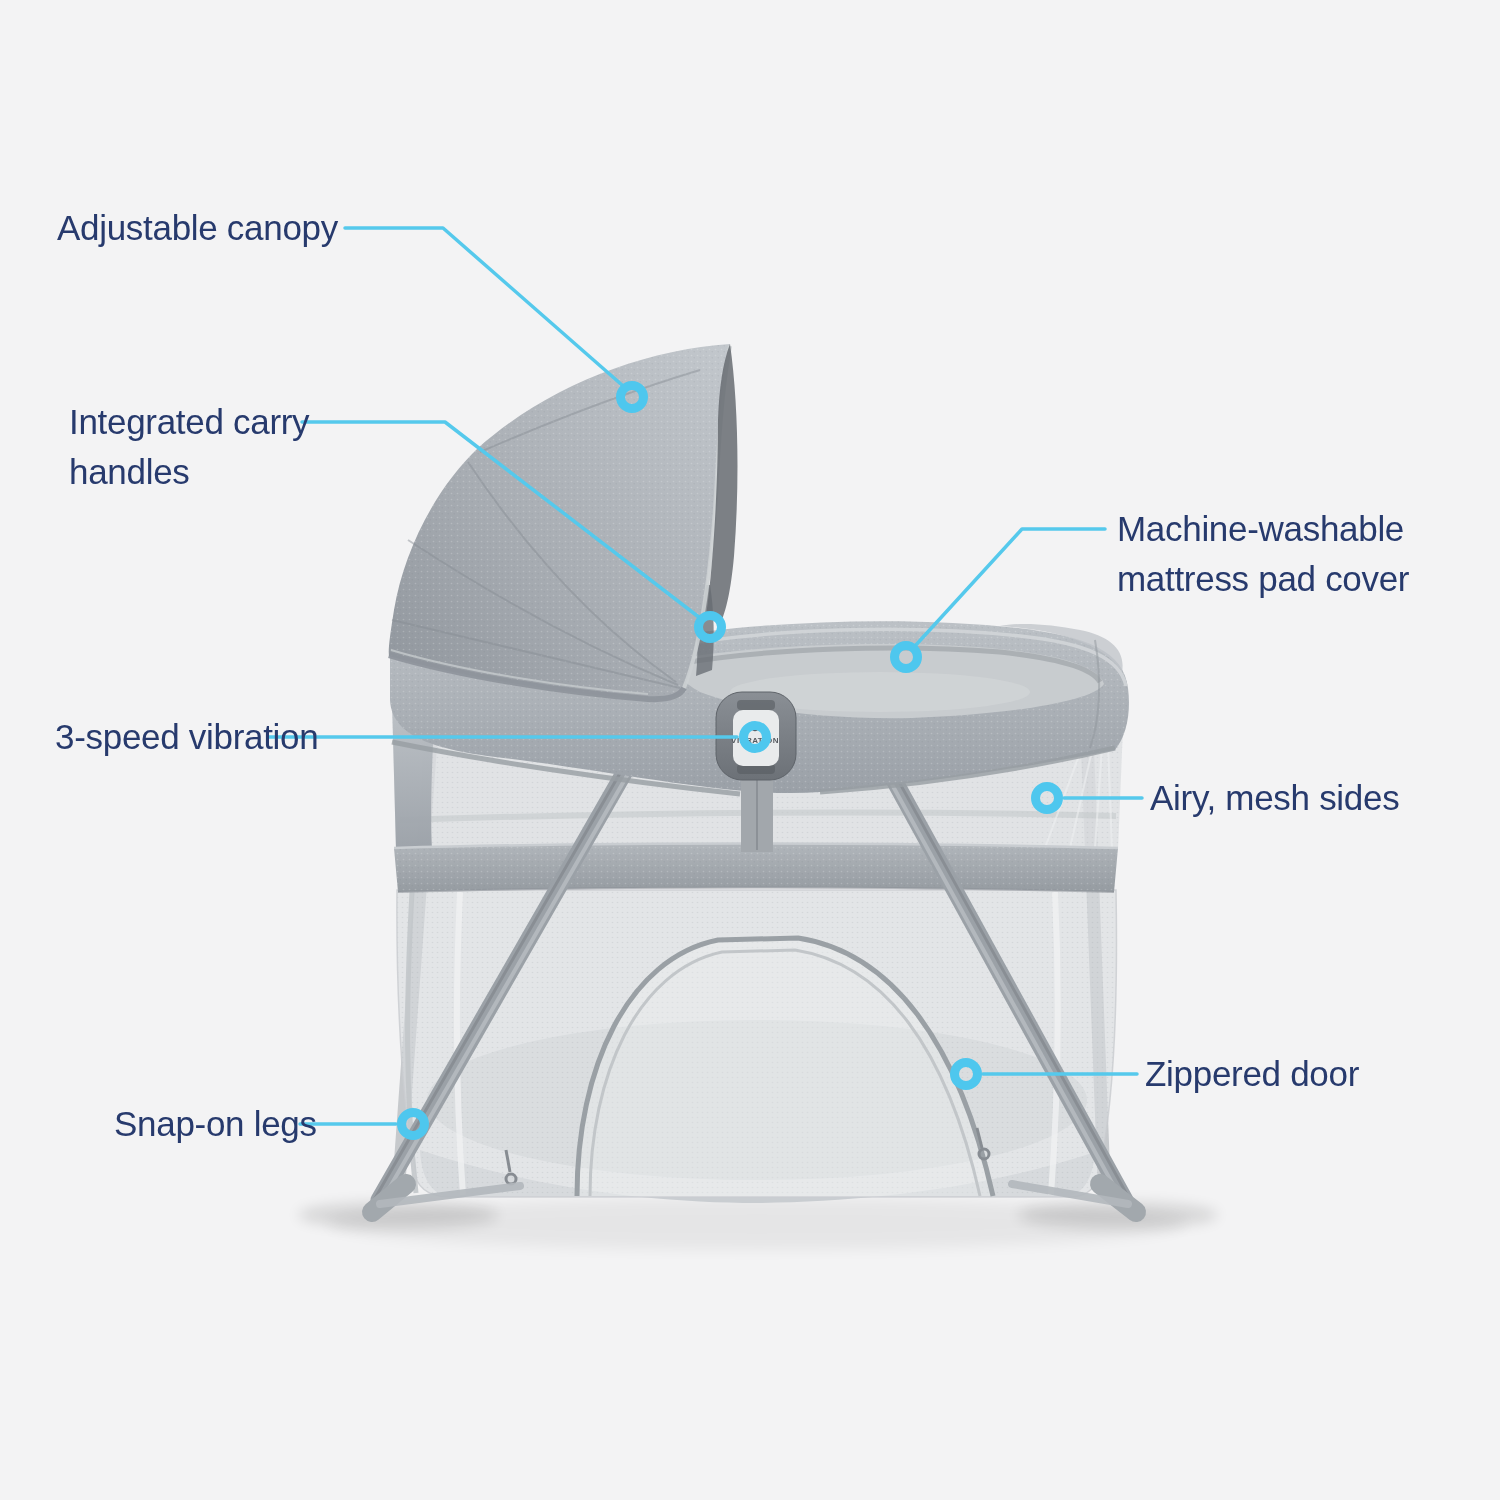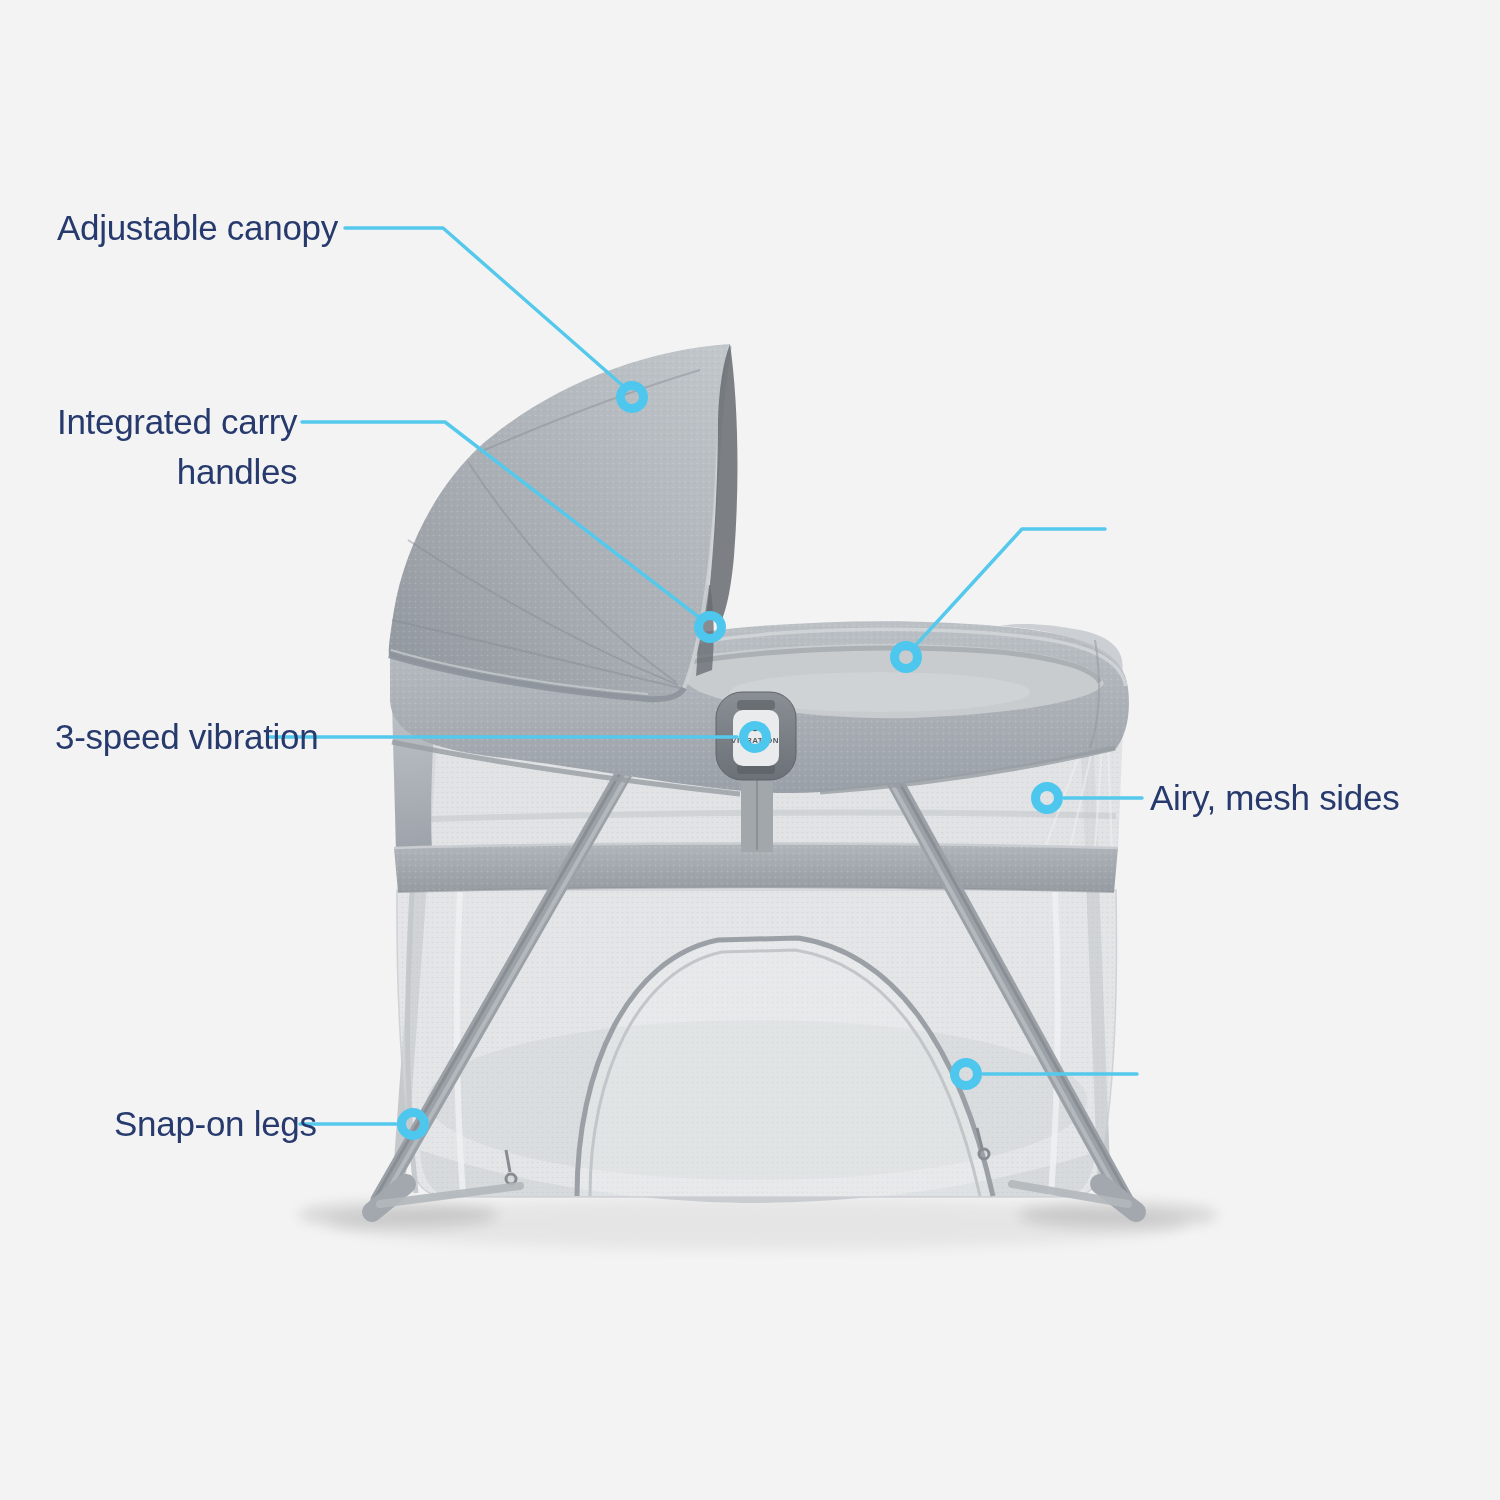--- a/index.html
+++ b/index.html
@@ -8,21 +8,21 @@
     background:#f3f3f4;font-family:"Liberation Sans",sans-serif;
   }
   .stage svg{position:absolute;left:0;top:0;}
   .label{
     position:absolute;z-index:5;
     font-family:"Liberation Sans",sans-serif;
     font-weight:400;font-size:35px;line-height:50px;
     color:#273a6d;letter-spacing:-0.3px;white-space:pre-line;
   }
   #lbl-canopy   {left:57px;  top:203px;}
-  #lbl-carry    {left:57px;  top:397px;text-align:right;}
+  #lbl-carry    {left:69px;  top:397px;}
   #lbl-vibration{left:55px;  top:712px;}
   #lbl-snap     {left:66px;  top:1099px;margin-left:48px;}
   #lbl-machine  {left:1117px;top:504px;}
   #lbl-airy     {left:1150px;top:773px;}
   #lbl-door     {left:1145px;top:1049px;}
 </style>
 </head>
 <body>
 
 <div class="stage">
@@ -188,17 +188,20 @@
       <circle cx="755" cy="737" r="11.5"></circle>
       <circle cx="1047" cy="798" r="11.5"></circle>
       <circle cx="966" cy="1074" r="11.5"></circle>
       <circle cx="413" cy="1124" r="11.5"></circle>
     </g>
   </svg>
 
   <div class="label" id="lbl-canopy">Adjustable canopy</div>
   <div class="label" id="lbl-carry">Integrated carry
 handles</div>
+  <div class="label" id="lbl-machine">Machine-washable
+mattress pad cover</div>
   <div class="label" id="lbl-vibration">3-speed vibration</div>
   <div class="label" id="lbl-airy">Airy, mesh sides</div>
+  <div class="label" id="lbl-door">Zippered door</div>
   <div class="label" id="lbl-snap">Snap-on legs</div>
 
 </div>
 
 </body></html>

